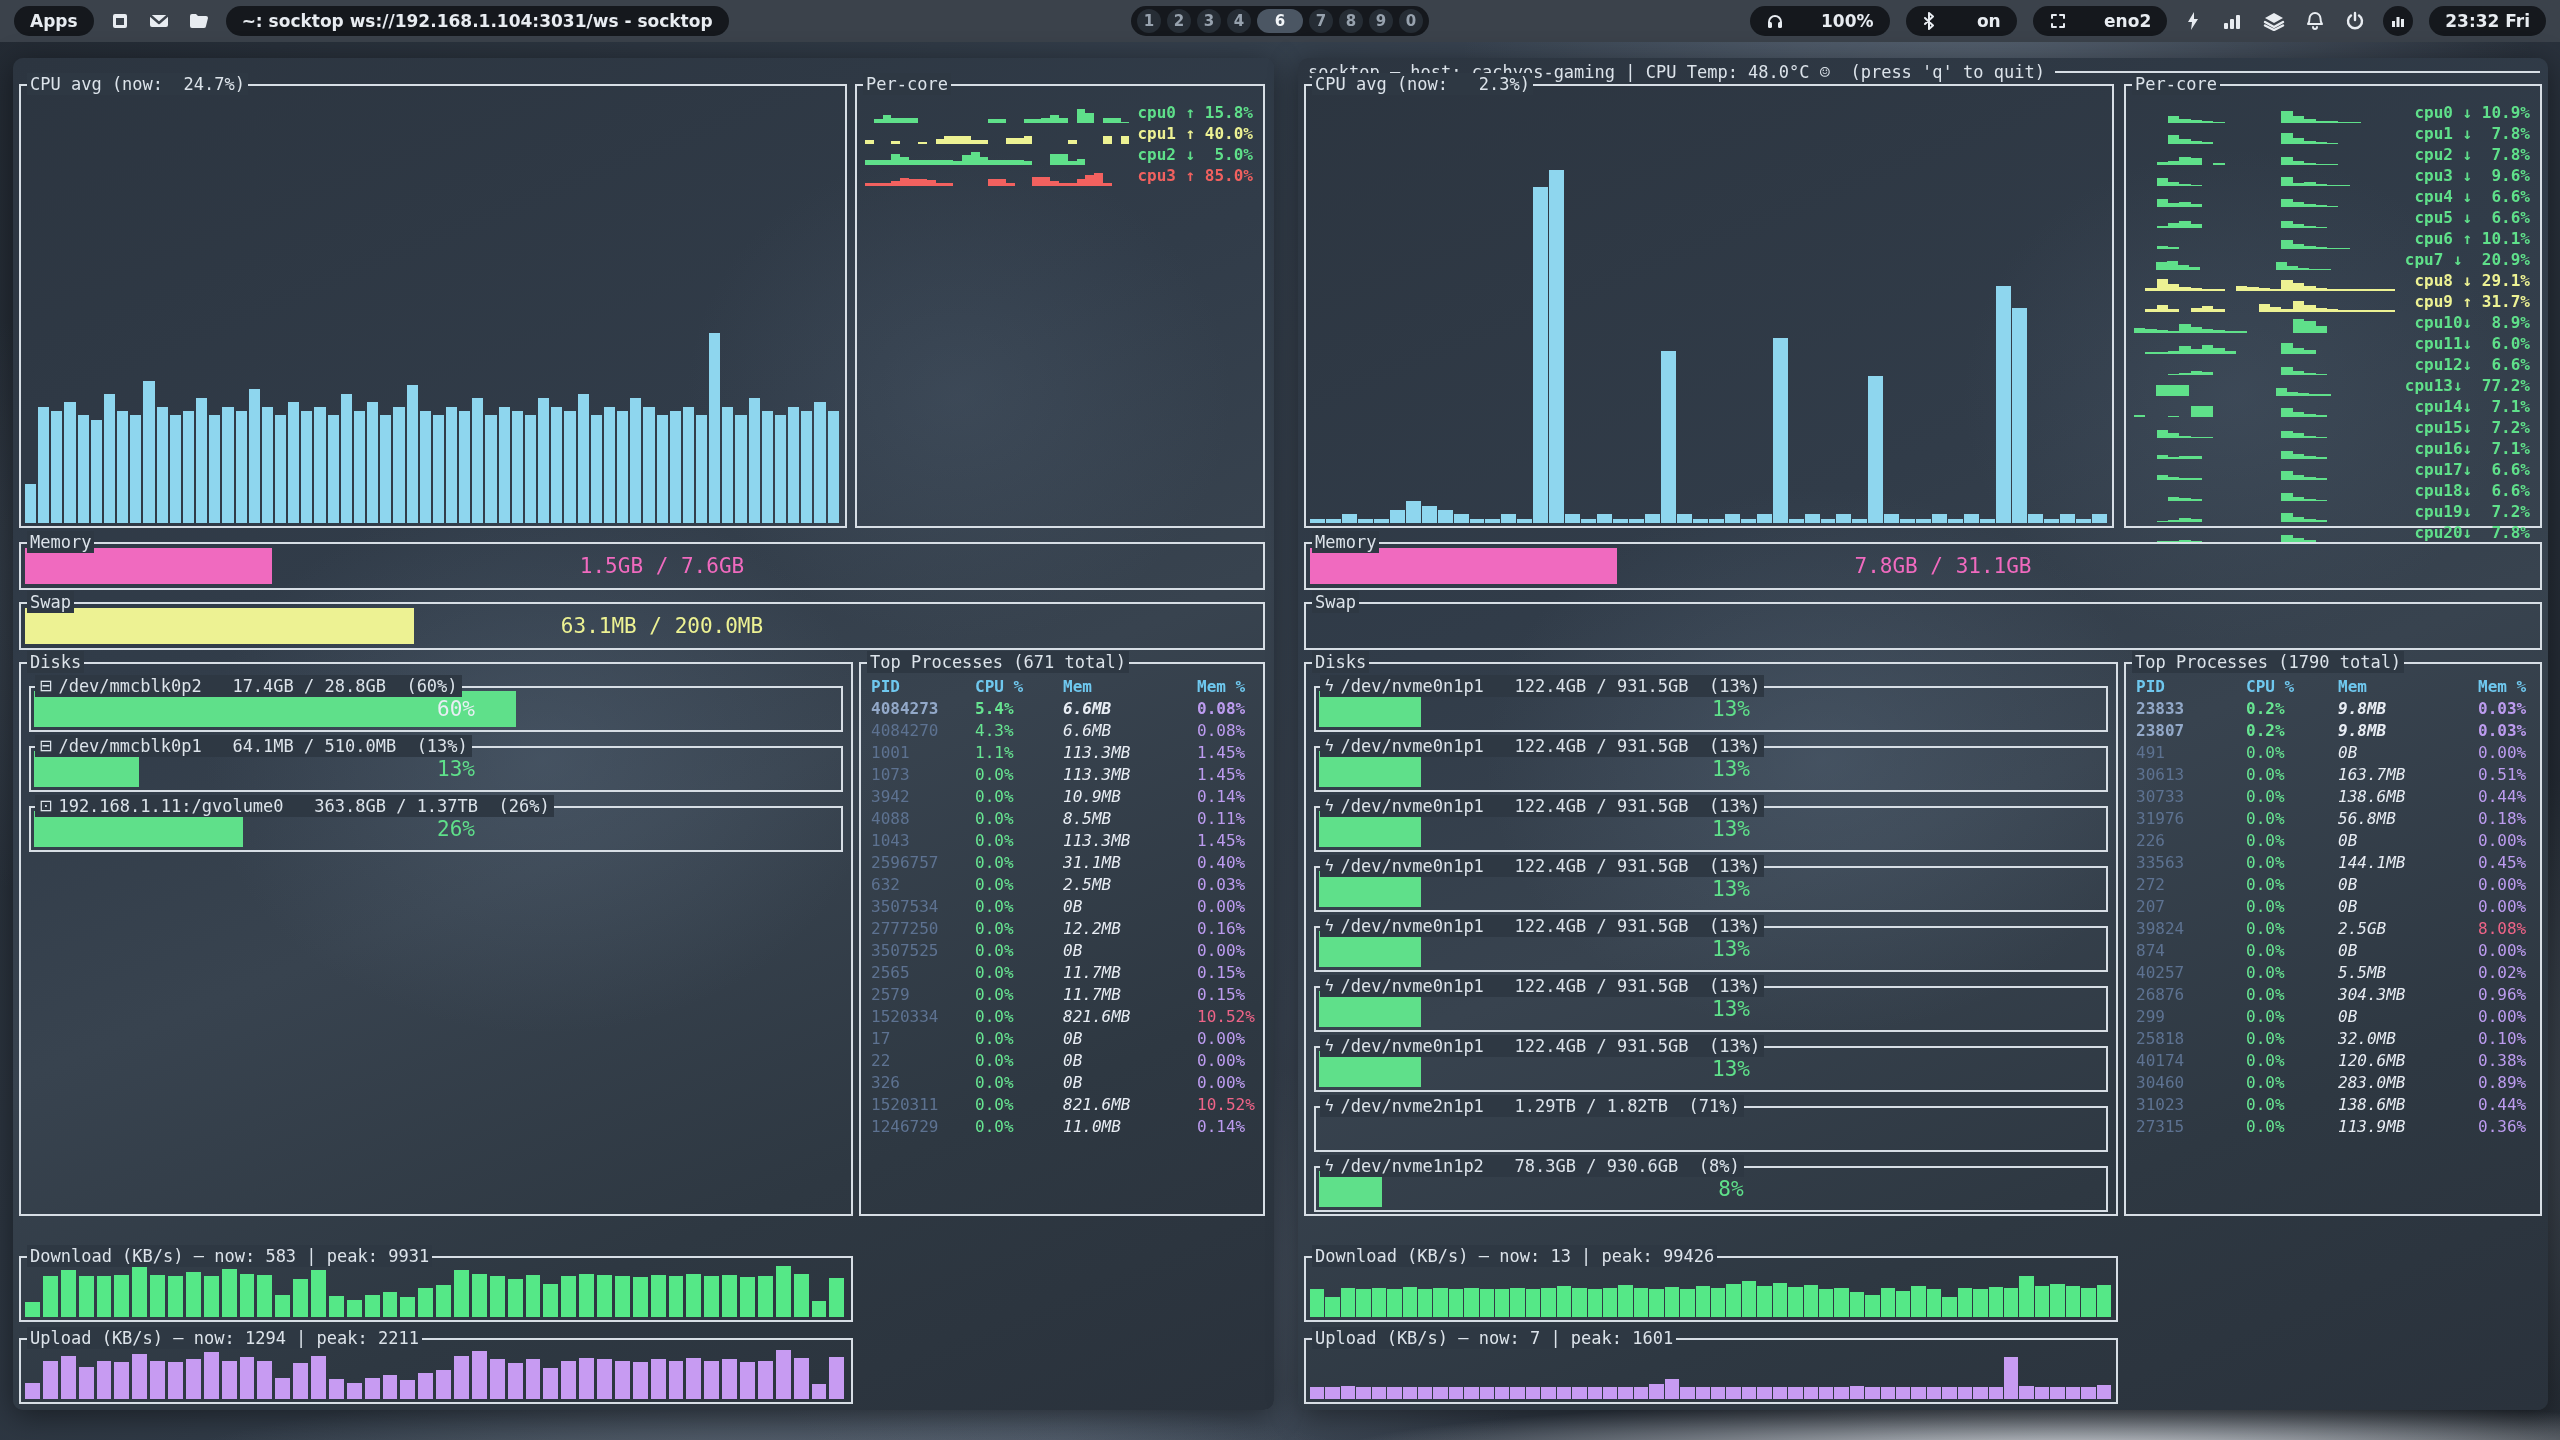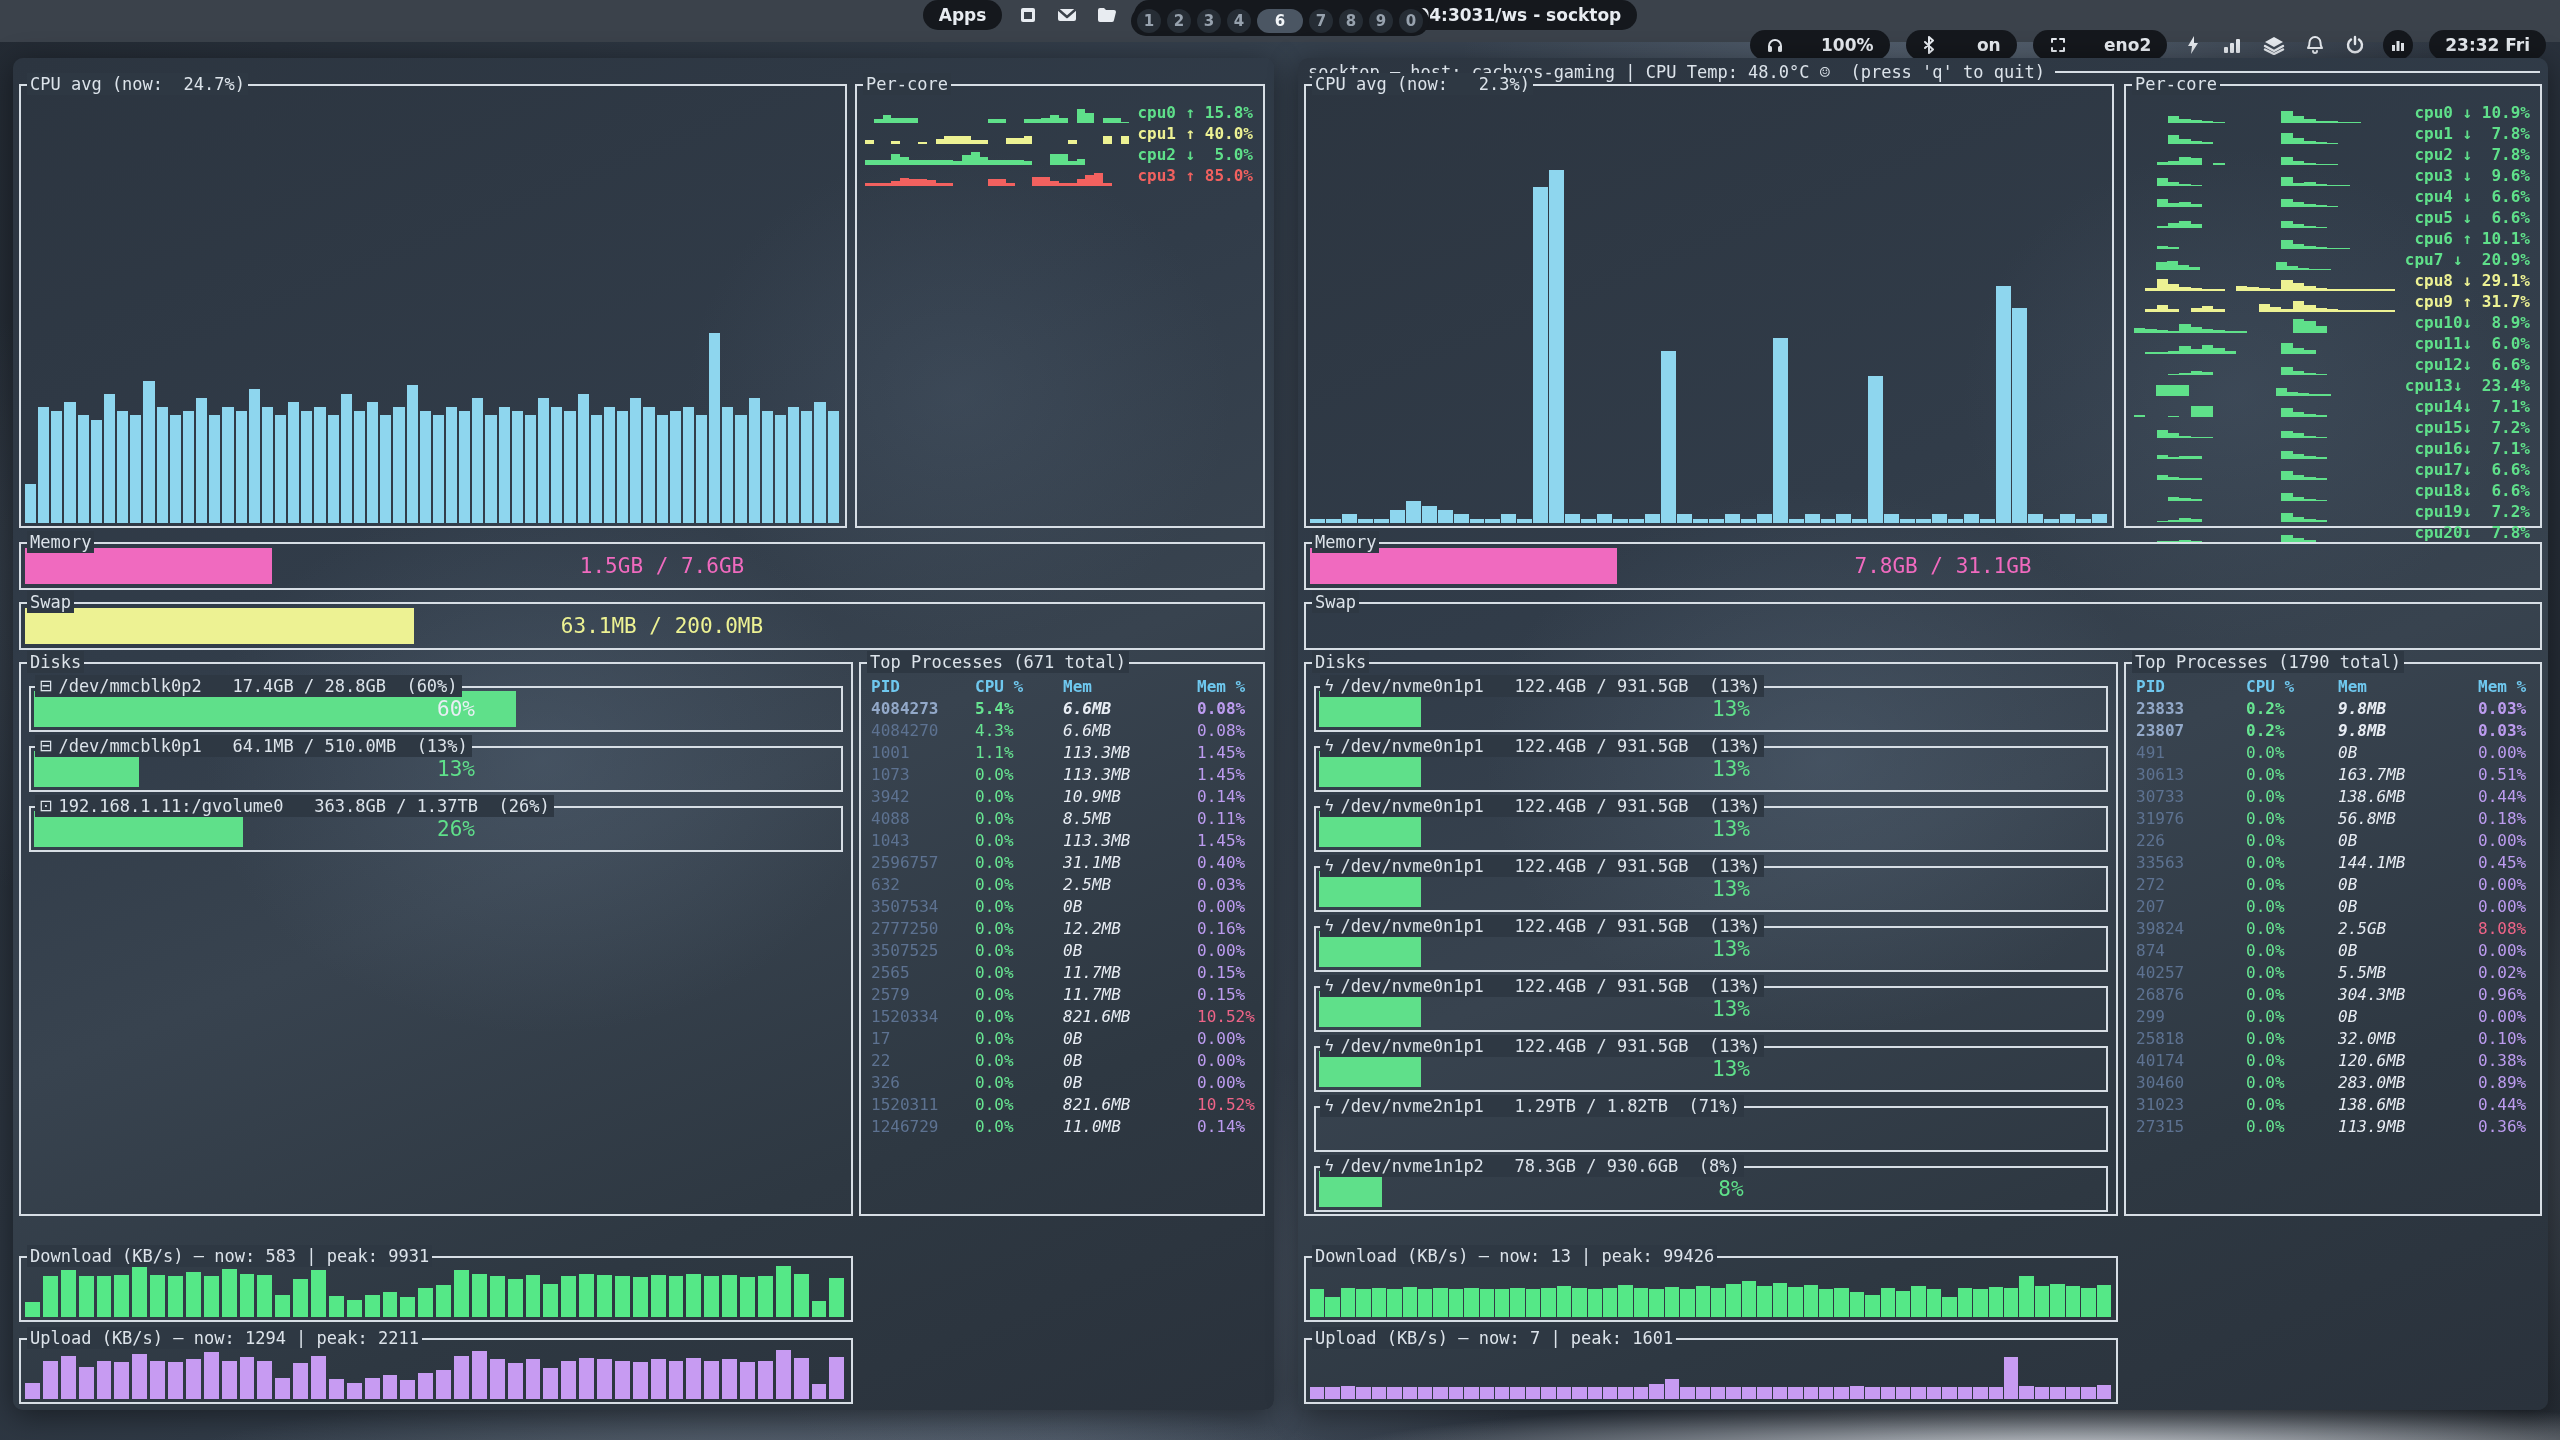--- a/index.html
+++ b/index.html
@@ -12,21 +12,21 @@
       radial-gradient(900px 520px at 78% 6%, rgba(140,155,172,0.35), transparent 60%),
       radial-gradient(1100px 650px at 88% 78%, rgba(170,182,194,0.30), transparent 60%),
       radial-gradient(800px 520px at 8% 42%, rgba(90,104,120,0.30), transparent 60%),
       radial-gradient(700px 400px at 45% 90%, rgba(120,134,150,0.25), transparent 60%),
       linear-gradient(118deg,#232a33 0%, #343f4c 38%, #3c4755 55%, #2a323d 75%, #20262e 100%);
   }
   
   #topbar {
     position:absolute; left:0; top:0; width:2560px; height:42px;
     background:#3b424b; display:flex; align-items:center; padding:0 14px;
-    color:#e8ecf1; font-size:17px; font-weight:bold;flex-direction:column;
+    color:#e8ecf1; font-size:17px; font-weight:bold;
   }
   .tb-left { display:flex; align-items:center; gap:14px; }
   .tb-right { margin-left:auto; display:flex; align-items:center; gap:16px; }
   .pill {
     background:#15181d; border:none; color:#e8ecf1; border-radius:16px;
     height:30px; display:flex; align-items:center; gap:8px; padding:0 16px;
     font-family:"DejaVu Sans", sans-serif; font-size:17px; font-weight:bold; white-space:pre;
   }
   .tb-icon { background:transparent; border:none; display:flex; align-items:center; padding:0 2px; }
   .tb-icon svg, .pill svg { display:block; }
@@ -1032,21 +1032,21 @@
             <div class="bar" style="height: 18%; background: rgb(95, 224, 138);"></div>
             <div class="bar" style="height: 14%; background: rgb(95, 224, 138);"></div>
             <div class="bar" style="height: 10%; background: rgb(95, 224, 138);"></div>
             <div class="bar" style="height: 0%; background: rgb(95, 224, 138);"></div>
             <div class="bar" style="height: 0%; background: rgb(95, 224, 138);"></div>
             <div class="bar" style="height: 0%; background: rgb(95, 224, 138);"></div>
             <div class="bar" style="height: 0%; background: rgb(95, 224, 138);"></div>
             <div class="bar" style="height: 0%; background: rgb(95, 224, 138);"></div>
             <div class="bar" style="height: 0%; background: rgb(95, 224, 138);"></div>
           </div>
-          <span class="core-label" style="color: rgb(95, 224, 138);">cpu13↓  23.4%</span>
+          <span class="core-label" style="color: rgb(95, 224, 138);">cpu13↓  77.2%</span>
         </div>
         <div class="core-row">
           <div class="core-spark">
             <div class="bar" style="height: 10%; background: rgb(95, 224, 138);"></div>
             <div class="bar" style="height: 0%; background: rgb(95, 224, 138);"></div>
             <div class="bar" style="height: 0%; background: rgb(95, 224, 138);"></div>
             <div class="bar" style="height: 8%; background: rgb(95, 224, 138);"></div>
             <div class="bar" style="height: 0%; background: rgb(95, 224, 138);"></div>
             <div class="bar" style="height: 62%; background: rgb(95, 224, 138);"></div>
             <div class="bar" style="height: 62%; background: rgb(95, 224, 138);"></div>

